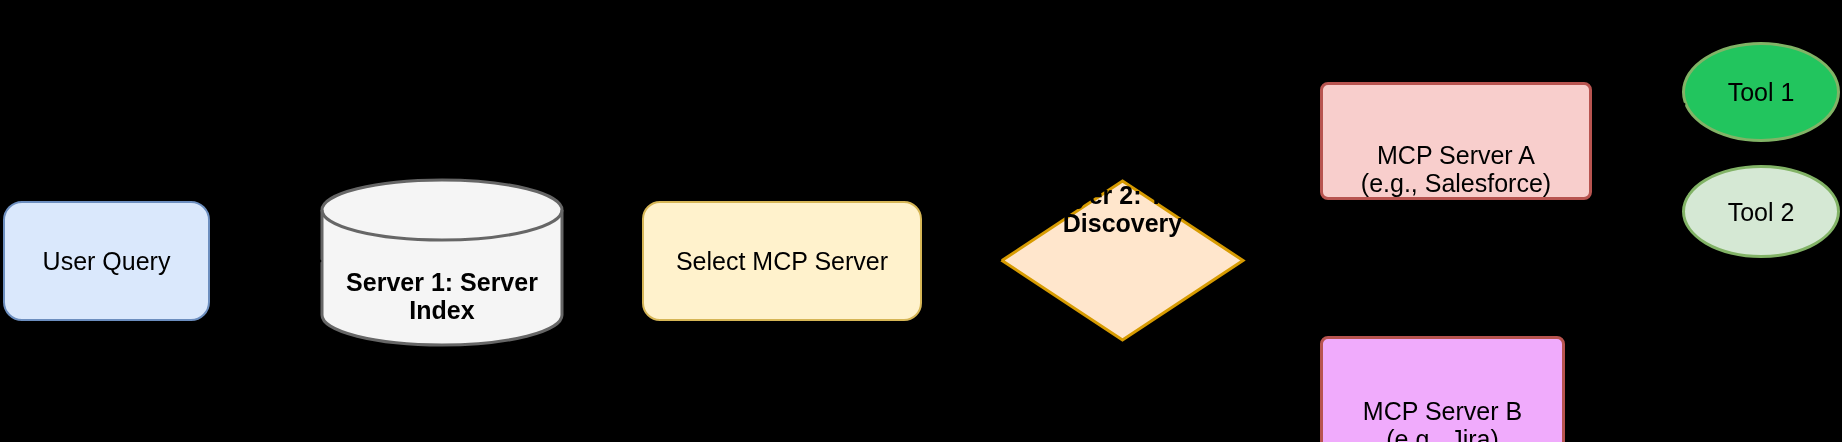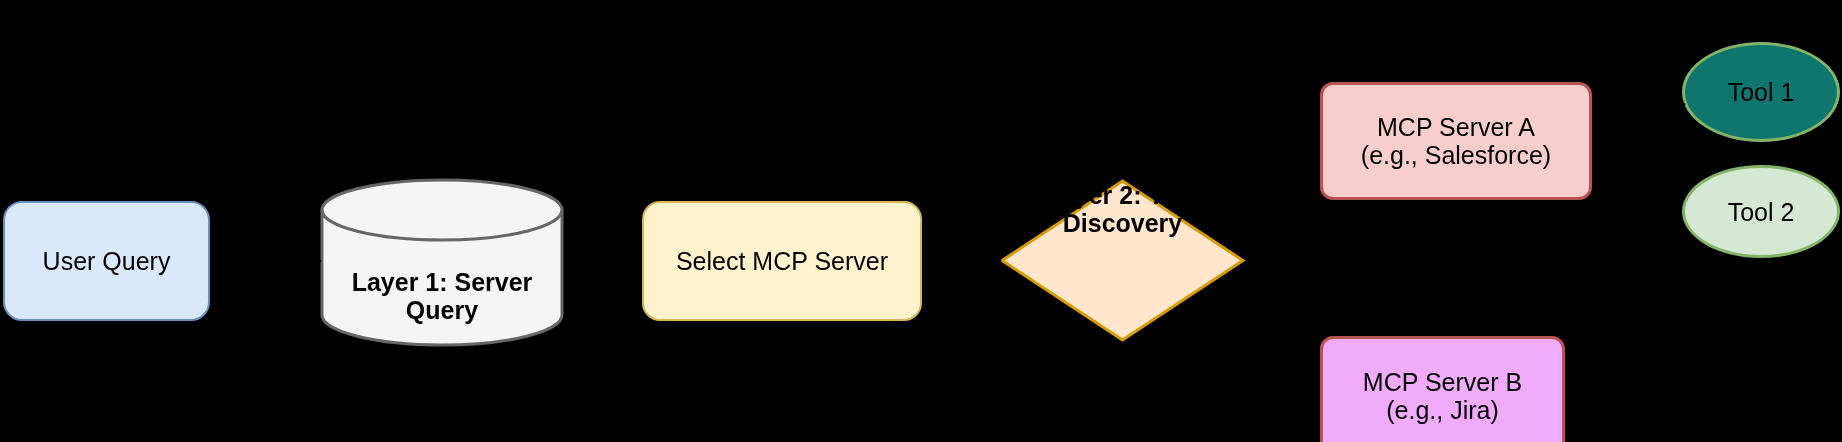--- a/index.html
+++ b/index.html
@@ -51,21 +51,22 @@
     font-weight: bold;
   }
   .rounded {
     border-style: solid;
     border-width: 2.5px;
     border-radius: 18px;
   }
   .rounded-lg {
     border-style: solid;
     border-width: 3px;
-    border-radius: 13px;
+    border-radius: 8px;
+    align-items: flex-end;
   }
   .ellipse {
     border-style: solid;
     border-width: 3px;
     border-radius: 50%;
   }
   .cyl-body {
     stroke-width: 3;
   }
   .cyl-arc {
@@ -93,21 +94,21 @@
     </g>
 
     <polygon class="diamond" points="1122.5,181 1243,260.5 1122.5,340 1002,260.5" style="fill: rgb(255, 230, 204); stroke: rgb(215, 155, 0);"></polygon>
   </svg>
 
   <div class="node rounded" style="left: 3px; top: 201px; width: 207px; height: 120px; background-color: rgb(218, 232, 252); border-color: rgb(108, 142, 191); border-radius: 19px;">
     <span class="label">User Query</span>
   </div>
 
   <div class="float-label" style="left:322px; top:268px; width:240px; height:30px;">
-    <span class="label">Layer 1: Server Query</span>
+    <span class="label">Server 1: Server Index</span>
   </div>
 
   <div class="node rounded" style="left: 642px; top: 201px; width: 280px; height: 120px; background-color: rgb(255, 242, 204); border-color: rgb(214, 182, 86);">
     <span class="label">Select MCP Server</span>
   </div>
 
   <div class="float-label" style="left:1002px; top:181px; width:241px; height:159px;">
     <span class="label">Layer 2: Tool
 Discovery</span>
   </div>
@@ -115,21 +116,21 @@
   <div class="node rounded-lg" style="left: 1320px; top: 82px; width: 272px; height: 118px; background-color: rgb(248, 206, 204); border-color: rgb(184, 84, 80);">
     <span class="label">MCP Server A
 (e.g., Salesforce)</span>
   </div>
 
   <div class="node rounded-lg" style="left: 1320px; top: 336px; width: 245px; height: 120px; background-color: #f0abfc; border-color: rgb(184, 84, 80);">
     <span class="label">MCP Server B
 (e.g., Jira)</span>
   </div>
 
-  <div class="node ellipse" style="left: 1682px; top: 42px; width: 158px; height: 100px; background-color: #0f766e; border-color: rgb(130, 179, 102);">
+  <div class="node ellipse" style="left: 1682px; top: 42px; width: 158px; height: 100px; background-color: #22c55e; border-color: rgb(130, 179, 102);">
     <span class="label">Tool 1</span>
   </div>
 
   <div class="node ellipse" style="left: 1682px; top: 165px; width: 158px; height: 93px; background-color: rgb(213, 232, 212); border-color: rgb(130, 179, 102); text-align: center;">
     <span class="label">Tool 2</span>
   </div>
 
   <svg class="layer edges-layer" width="1842" height="442" viewBox="0 0 1842 442">
     <defs>
       <marker id="ah" markerWidth="14" markerHeight="12" refX="13" refY="5.5" orient="auto" markerUnits="userSpaceOnUse">

